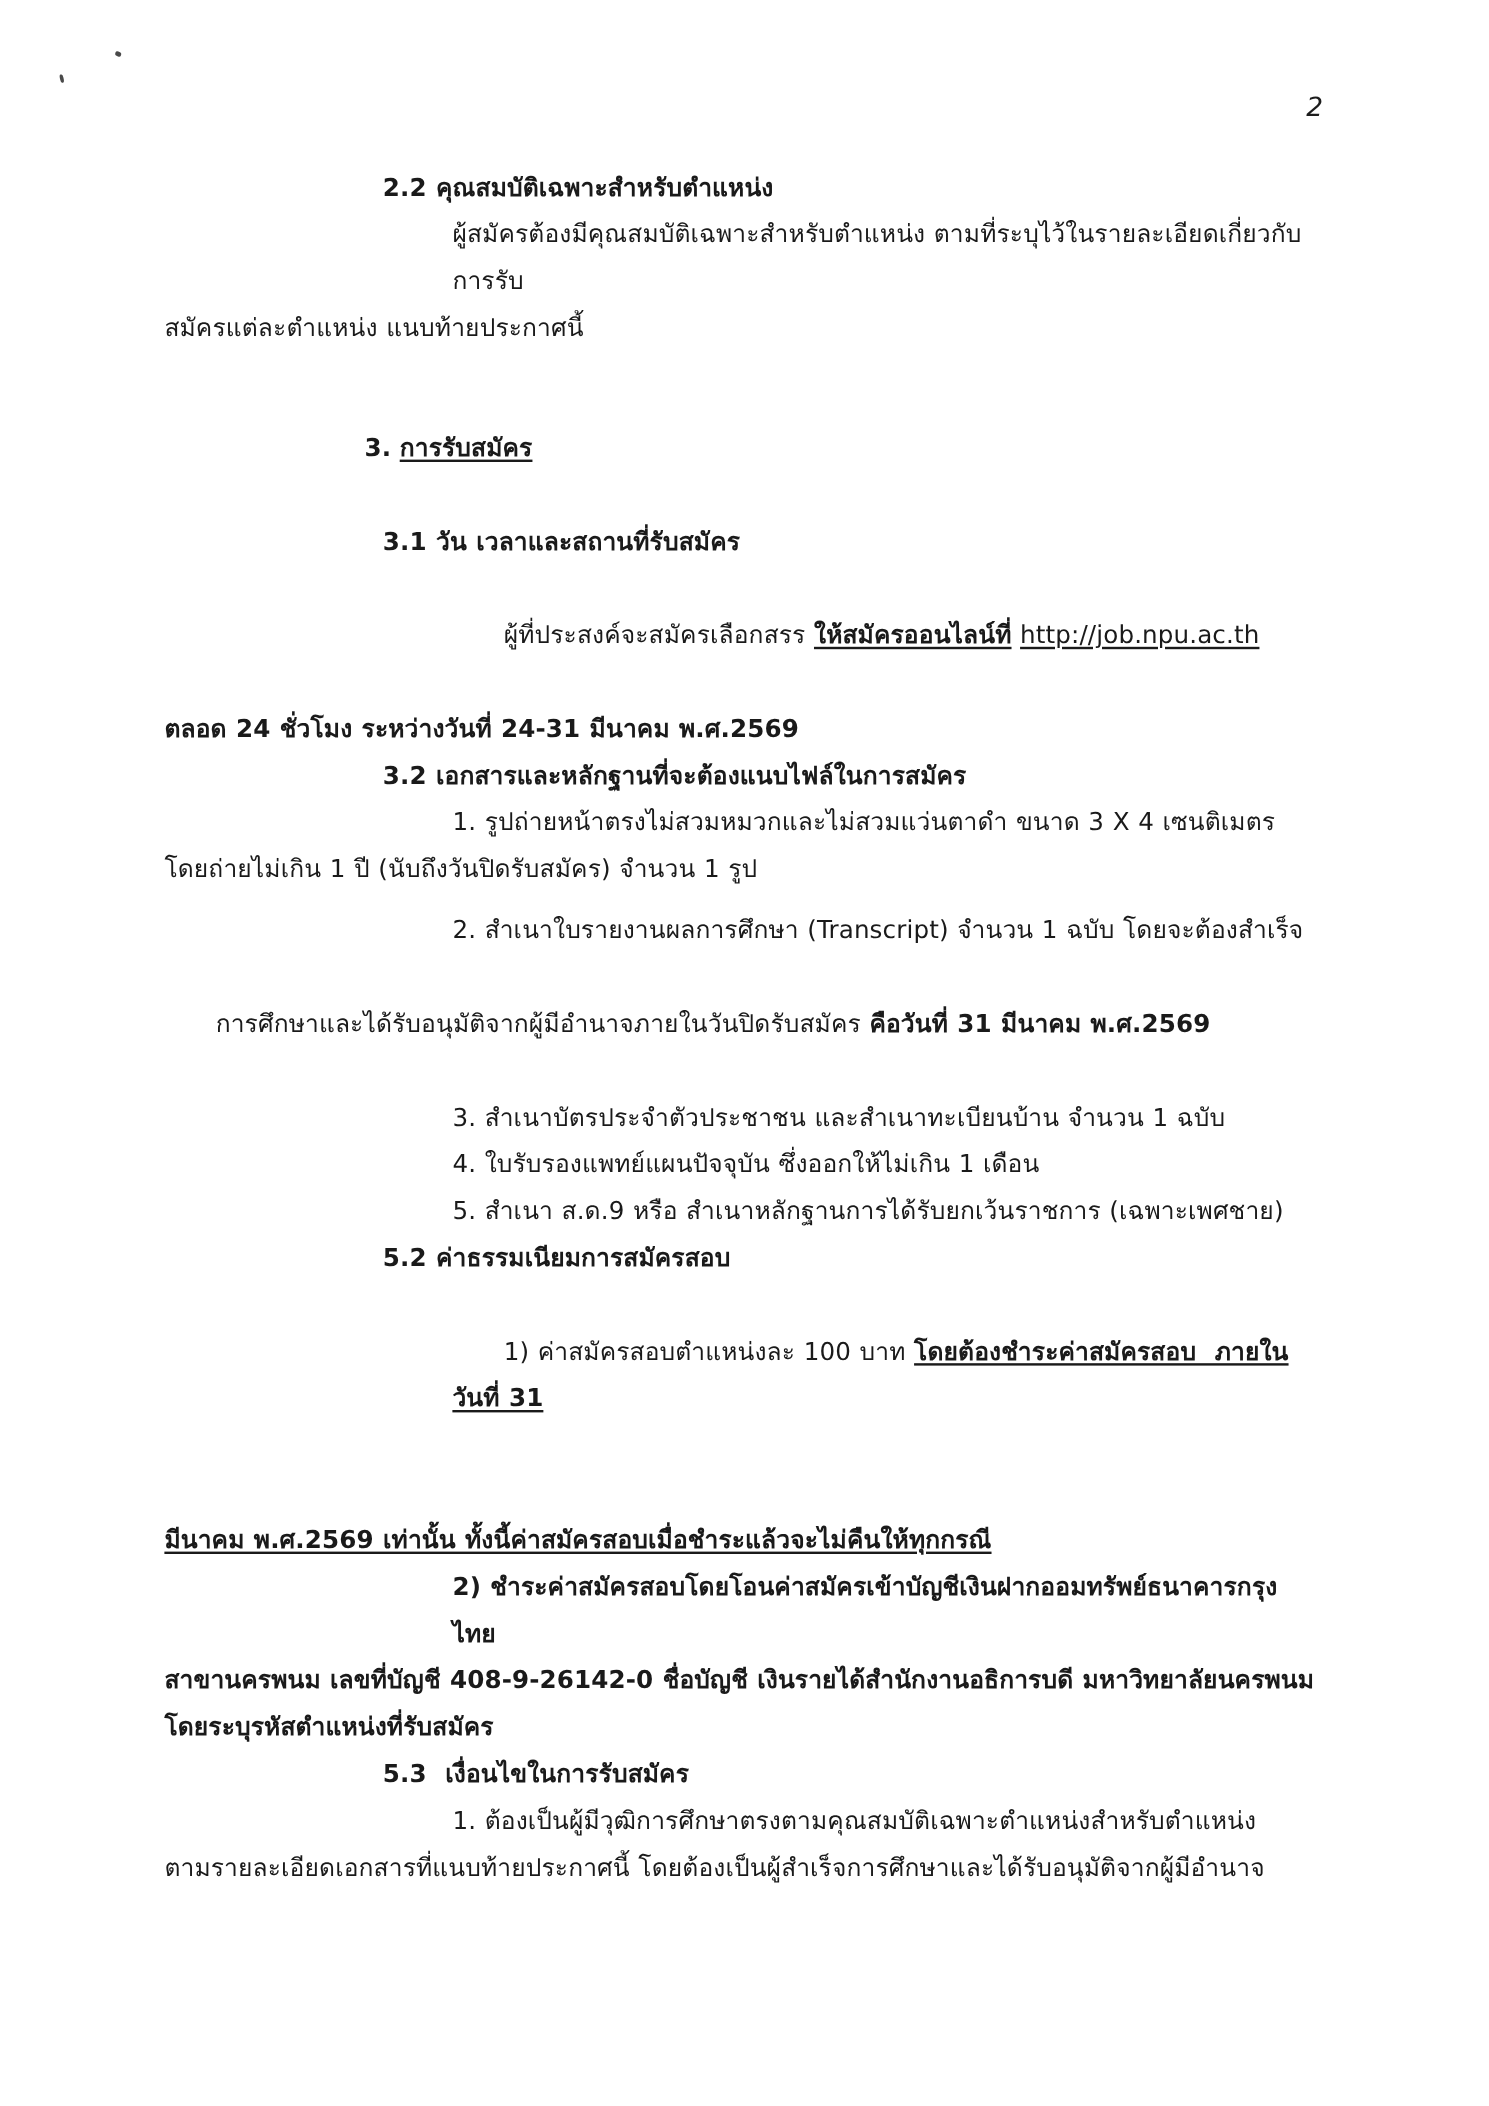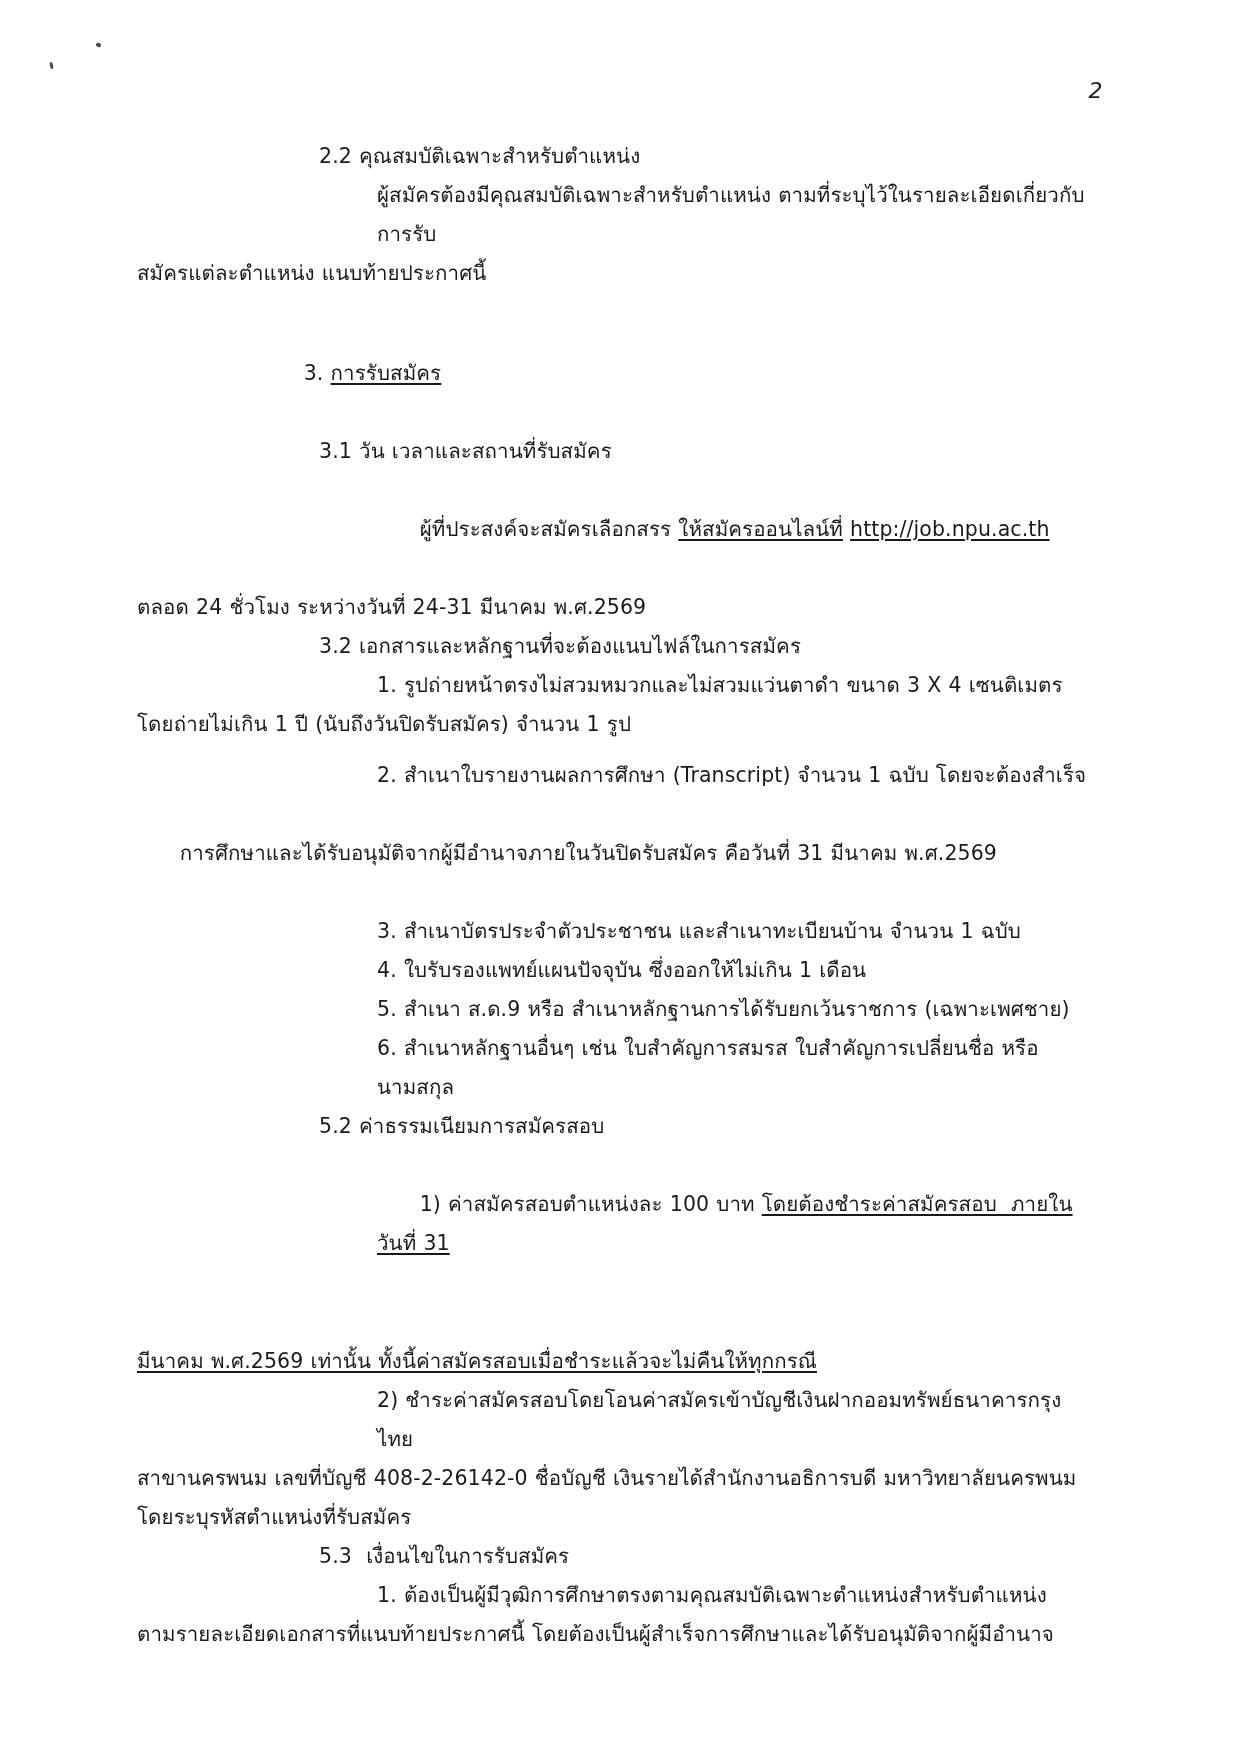--- a/index.html
+++ b/index.html
@@ -47,21 +47,21 @@
   }
 
   .line {
     font-size: 20.5px;
     line-height: 39px;
     color: #1a1a1a;
     white-space: pre-wrap;
     letter-spacing: 0.1px;
     word-spacing: 0.5px;
   }
-  .bold     { font-weight: 400; }
+  .bold     { font-weight: 700; }
   .u        { text-decoration: underline; text-underline-offset: 3px; margin-top: 40px; }
   .gap-sm   { height: 12px; }
   .gap-md   { height: 22px; }
 
   
   .ind-0  { padding-left: 0; }
   .ind-2  { padding-left: 124px; }
   .ind-3  { padding-left: 182px; }
   .ind-4  { padding-left: 240px; }
 
@@ -99,29 +99,28 @@
     <div class="line ind-4">1. รูปถ่ายหน้าตรงไม่สวมหมวกและไม่สวมแว่นตาดำ ขนาด 3 X 4 เซนติเมตร</div>
     <div class="line ind-0">โดยถ่ายไม่เกิน 1 ปี (นับถึงวันปิดรับสมัคร) จำนวน 1 รูป</div>
     <div class="gap-sm"></div>
     <div class="line ind-4">2. สำเนาใบรายงานผลการศึกษา (Transcript) จำนวน 1 ฉบับ โดยจะต้องสำเร็จ</div>
     <div class="line ind-0">
       <span class="seg">การศึกษาและได้รับอนุมัติจากผู้มีอำนาจภายในวันปิดรับสมัคร </span><span class="seg bold">คือวันที่ 31 มีนาคม พ.ศ.2569</span>
     </div>
     <div class="line ind-4">3. สำเนาบัตรประจำตัวประชาชน และสำเนาทะเบียนบ้าน จำนวน 1 ฉบับ</div>
     <div class="line ind-4">4. ใบรับรองแพทย์แผนปัจจุบัน ซึ่งออกให้ไม่เกิน 1 เดือน</div>
     <div class="line ind-4">5. สำเนา ส.ด.9 หรือ สำเนาหลักฐานการได้รับยกเว้นราชการ (เฉพาะเพศชาย)</div>
-    <div class="line ind-4">6. สำเนาหลักฐานอื่นๆ เช่น ใบสำคัญการสมรส ใบสำคัญการเปลี่ยนชื่อ หรือนามสกุล</div>
 
     <div class="line ind-3 bold">5.2 ค่าธรรมเนียมการสมัครสอบ</div>
     <div class="line ind-4">
       <span class="seg">1) ค่าสมัครสอบตำแหน่งละ 100 บาท </span><span class="seg bold u">โดยต้องชำระค่าสมัครสอบ  ภายในวันที่ 31</span>
     </div>
     <div class="line ind-0 bold u">มีนาคม พ.ศ.2569 เท่านั้น ทั้งนี้ค่าสมัครสอบเมื่อชำระแล้วจะไม่คืนให้ทุกกรณี</div>
     <div class="line ind-4 bold">2) ชำระค่าสมัครสอบโดยโอนค่าสมัครเข้าบัญชีเงินฝากออมทรัพย์ธนาคารกรุงไทย</div>
-    <div class="line ind-0 bold">สาขานครพนม เลขที่บัญชี 408-2-26142-0 ชื่อบัญชี เงินรายได้สำนักงานอธิการบดี มหาวิทยาลัยนครพนม</div>
+    <div class="line ind-0 bold">สาขานครพนม เลขที่บัญชี 408-9-26142-0 ชื่อบัญชี เงินรายได้สำนักงานอธิการบดี มหาวิทยาลัยนครพนม</div>
     <div class="line ind-0 bold">โดยระบุรหัสตำแหน่งที่รับสมัคร</div>
 
     <div class="line ind-3 bold">5.3  เงื่อนไขในการรับสมัคร</div>
     <div class="line ind-4">1. ต้องเป็นผู้มีวุฒิการศึกษาตรงตามคุณสมบัติเฉพาะตำแหน่งสำหรับตำแหน่ง</div>
     <div class="line ind-0">ตามรายละเอียดเอกสารที่แนบท้ายประกาศนี้ โดยต้องเป็นผู้สำเร็จการศึกษาและได้รับอนุมัติจากผู้มีอำนาจ</div>
     <div class="line ind-0">
       
     </div>
 
   </div>

